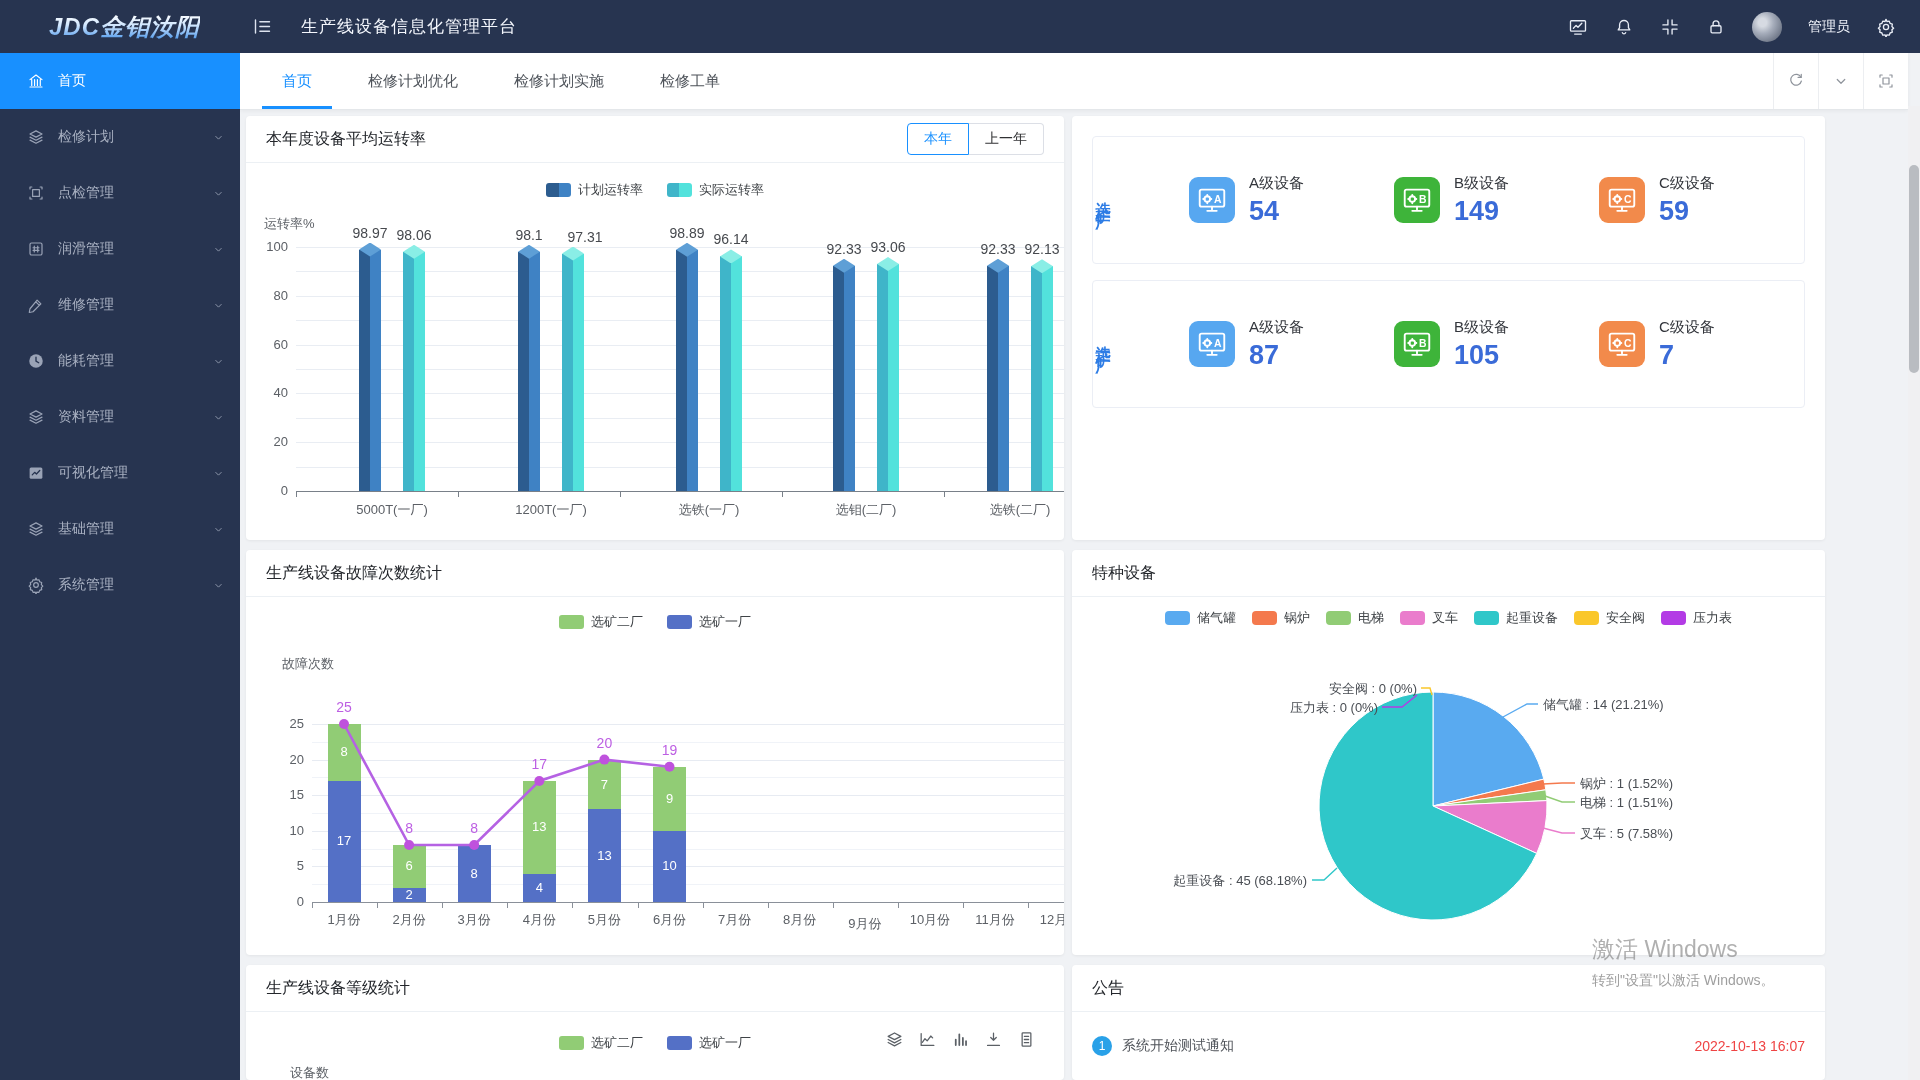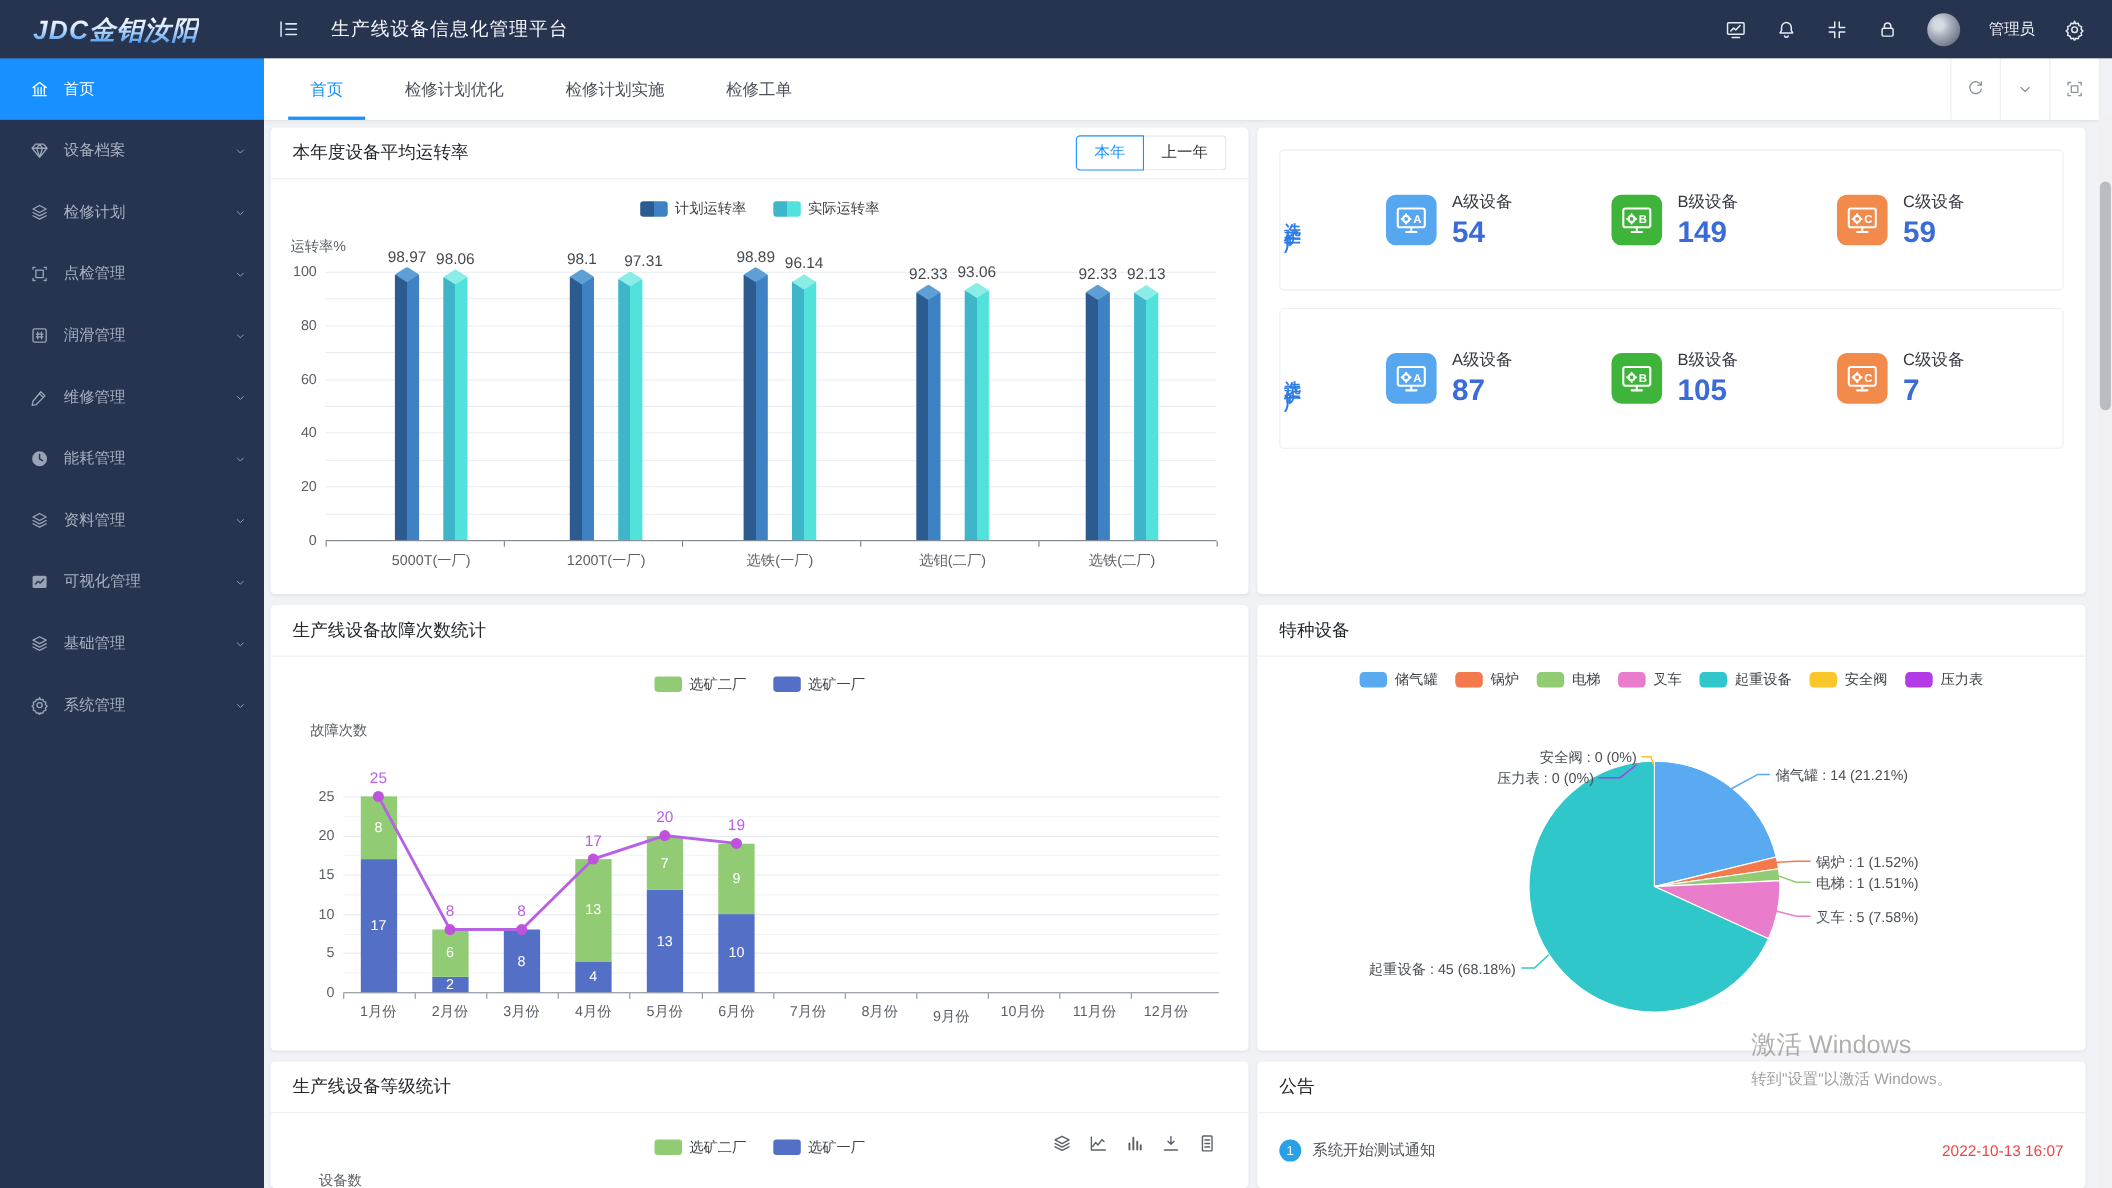--- a/index.html
+++ b/index.html
@@ -5,21 +5,21 @@
   html,body{margin:0;padding:0;width:1920px;height:1080px;overflow:hidden;
     font-family:"Liberation Sans","DejaVu Sans",sans-serif;background:#f0f2f5;}
   *{box-sizing:border-box;}
   svg{display:block;}
   .ic{display:inline-flex;align-items:center;justify-content:center;}
   .ic svg{stroke:currentColor;fill:none;stroke-width:1.6;stroke-linecap:round;stroke-linejoin:round;}
 
   
   .topbar{position:absolute;left:0;top:0;width:1920px;height:53px;background:#273450;
     display:flex;align-items:center;z-index:30;color:#e8ecf5;}
-  .logo-box{width:240px;display:flex;align-items:center;padding-left:30px;}
+  .logo-box{width:240px;display:flex;align-items:center;padding-left:49px;}
   .logo{font-size:24px;font-weight:bold;font-style:italic;letter-spacing:1px;
     background:linear-gradient(180deg,#ffffff 10%,#cfe6ff 45%,#3f8fe8 95%);
     -webkit-background-clip:text;background-clip:text;color:transparent;white-space:nowrap;}
   .collapse{margin-left:12px;color:#dde3ef;}
   .app-title{margin-left:28px;font-size:17px;color:#f4f7fd;letter-spacing:1px;}
   .top-right{margin-left:auto;display:flex;align-items:center;gap:26px;padding-right:24px;}
   .avatar{width:30px;height:30px;border-radius:50%;
     background:radial-gradient(circle at 35% 35%,#d6dae2 0 15%,#a6adbb 40%,#767e8e 72%,#5c6373 100%);}
   .username{font-size:14px;color:#f0f3fa;}
 
@@ -39,21 +39,21 @@
   .tab{display:flex;align-items:center;margin-right:56px;font-size:15px;color:#4e535a;position:relative;cursor:pointer;}
   .tab.active{color:#1890ff;}
   .tab.active::after{content:"";position:absolute;left:-20px;right:-20px;bottom:0;height:3px;background:#1890ff;}
   .tab-actions{margin-left:auto;display:flex;}
   .tab-action{width:45px;display:flex;align-items:center;justify-content:center;color:#8f949c;
     border-left:1px solid #eceef1;cursor:pointer;}
 
   .content{position:absolute;top:57px;left:0;right:12px;bottom:0;background:#f0f2f5;
     padding:6px 0 0 6px;display:flex;gap:8px;overflow:hidden;}
   .col{display:flex;flex-direction:column;gap:10px;}
-  .col-left{width:889px;}
+  .col-left{width:818px;}
   .col-right{width:753px;}
 
   .card{background:#fff;border-radius:4px;box-shadow:0 1px 3px rgba(0,0,0,.06);position:relative;overflow:hidden;}
   .card-hd{height:47px;display:flex;align-items:center;padding:0 20px;border-bottom:1px solid #ecf0f4;}
   .card-title{font-size:16px;color:#23262b;}
   .card-bd{position:relative;height:calc(100% - 48px);}
 
   
   .btn-group{margin-left:auto;display:flex;}
   .pbtn{height:32px;padding:0 16px;font-size:14px;background:#fff;border:1px solid #dcdfe6;
@@ -170,33 +170,20 @@
 </header>
 
 <aside class="sidebar" id="sidebar">
     <div class="side-item active">
       <span class="ic">
         <svg width="18" height="18" viewBox="0 0 24 24">
           <path d="M4 10.2 12 4l8 6.2M6.3 10.2V18M10.1 10.2V18M13.9 10.2V18M17.7 10.2V18M4 20h16"></path>
         </svg>
       </span>
       <span>首页</span>
-    </div>
-    <div class="side-item">
-      <span class="ic">
-        <svg width="18" height="18" viewBox="0 0 24 24">
-          <path d="M7 4h10l4 5-9 11L3 9zM3 9h18M12 20 8.5 9 12 4l3.5 5z"></path>
-        </svg>
-      </span>
-      <span>设备档案</span>
-      <span class="ic side-chev">
-        <svg width="13" height="13" viewBox="0 0 24 24">
-          <path d="M7 10l5 5 5-5"></path>
-        </svg>
-      </span>
     </div>
     <div class="side-item">
       <span class="ic">
         <svg width="18" height="18" viewBox="0 0 24 24">
           <path d="M12 3.8 20 8l-8 4.2L4 8z"></path>
           <path d="M4 12.2l8 4.1 8-4.1"></path>
           <path d="M4 16.2l8 4.1 8-4.1"></path>
         </svg>
       </span>
       <span>检修计划</span>

